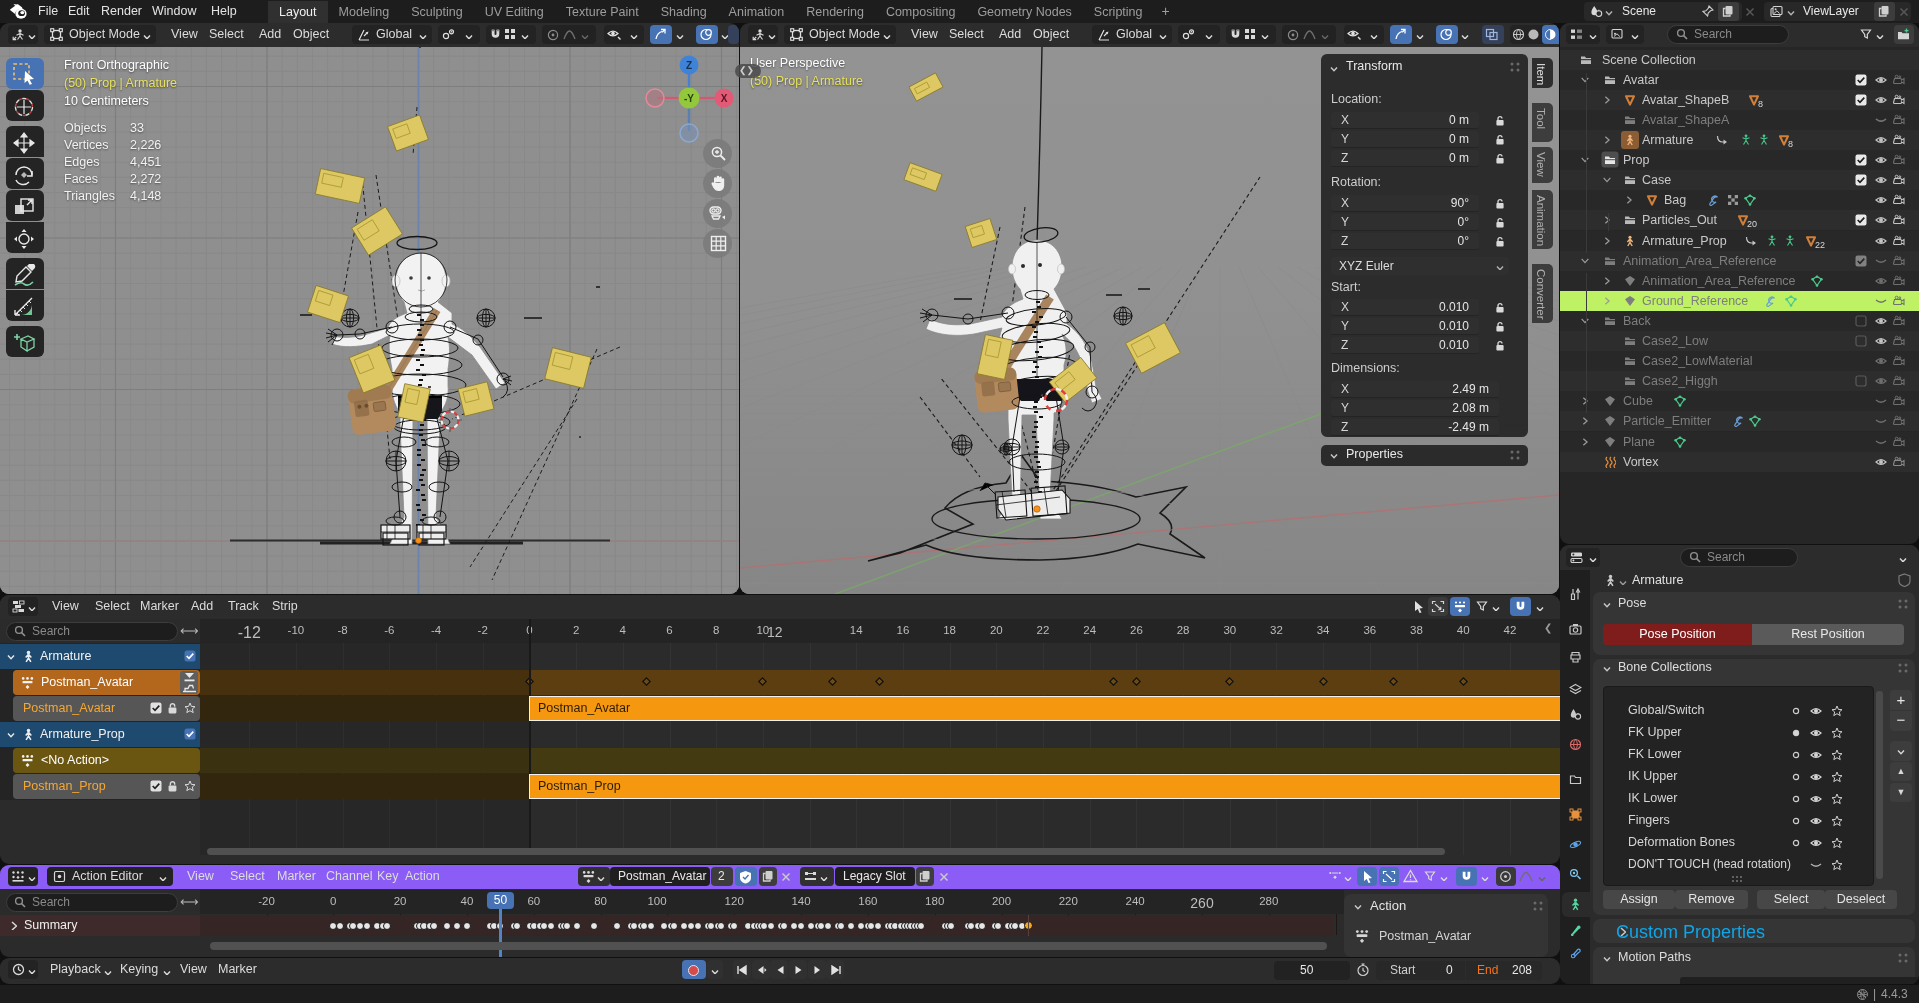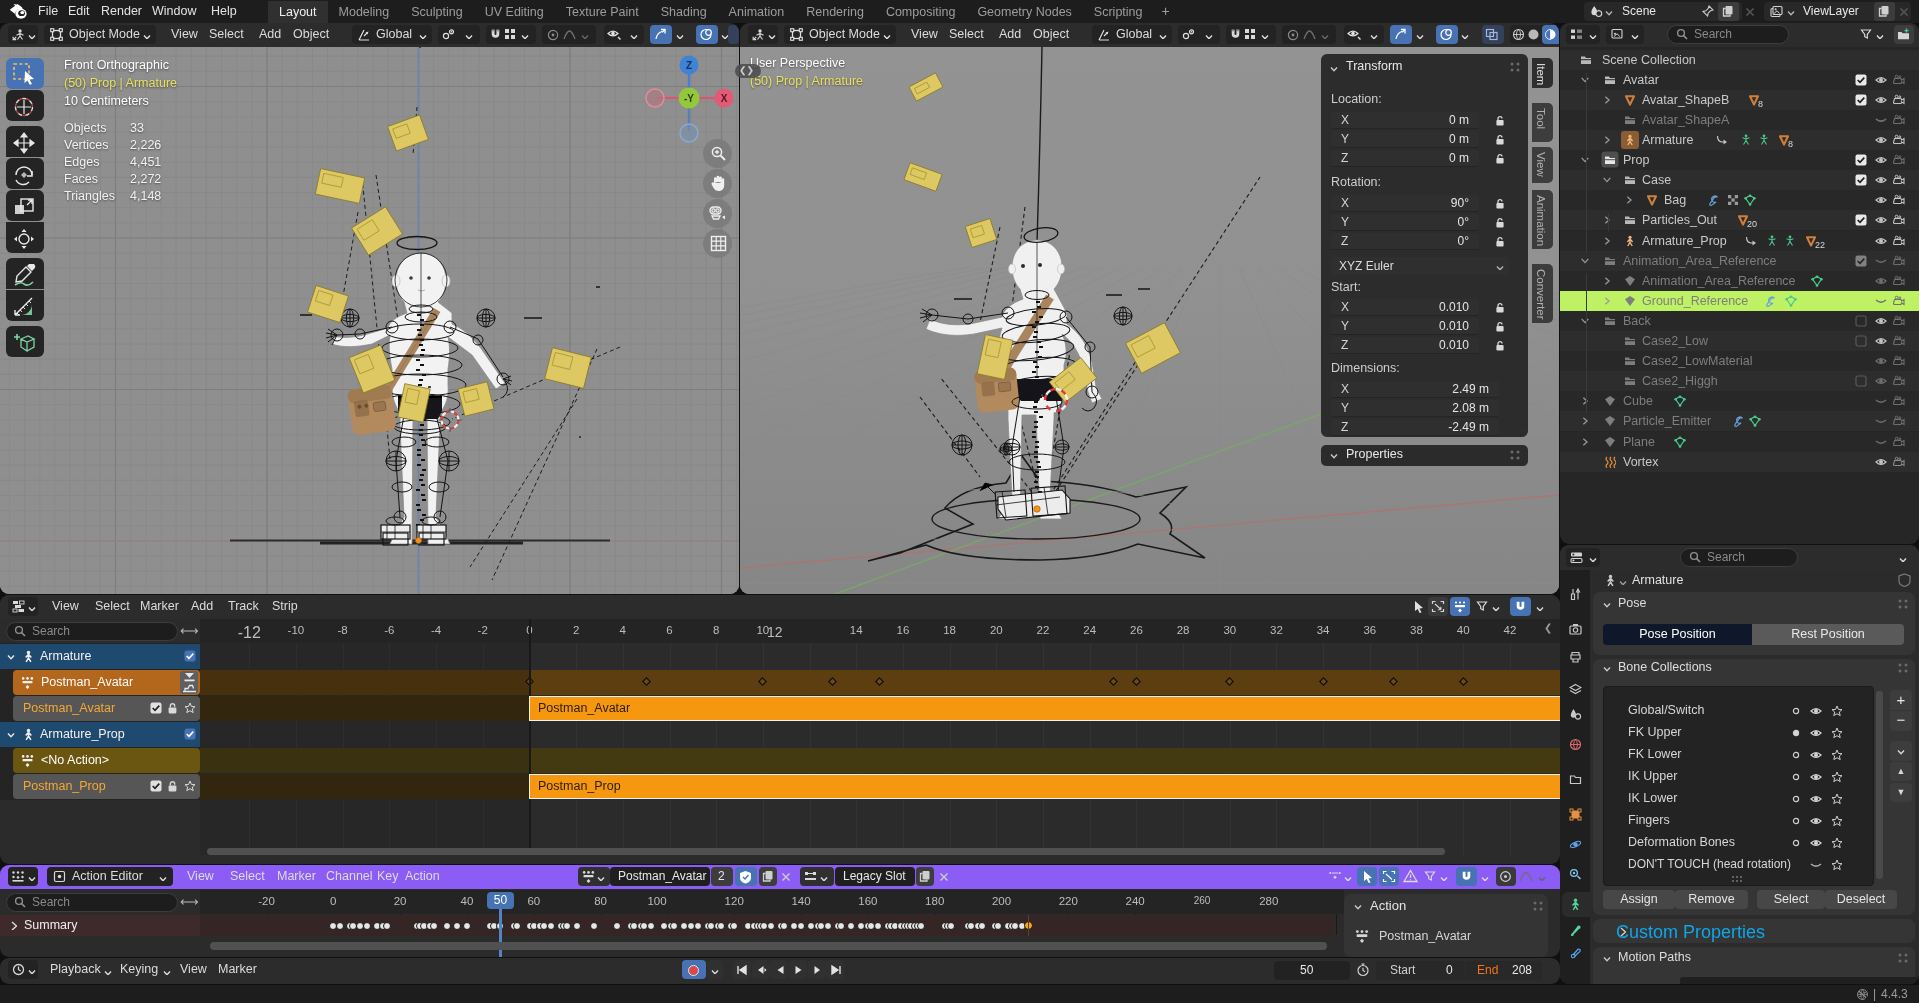--- a/index.html
+++ b/index.html
@@ -1422,21 +1422,21 @@
       <svg class="abs" style="left:338px;top:28px" width="13" height="14" viewBox="0 0 13 14">
         <path d="M6.5 1 L12 3 V8 C12 11 9.5 12.7 6.5 13.5 C3.5 12.7 1 11 1 8 V3 Z" fill="none" stroke="#7a7a7a" stroke-width="1.2"></path>
       </svg>
       <svg class="abs" style="left:42px;top:55px;color:#c9c9c9" width="10" height="9">
         <use href="#vtiny"></use>
       </svg>
       <span class="txt" style="left:58px;top:51px;color:#dedede;font-size:12.5px">Pose</span>
       <svg class="abs" style="left:337px;top:53px;color:#6a6a6a" width="12" height="12">
         <use href="#dots4"></use>
       </svg>
-      <div class="abs" style="left:43px;top:79px;width:149px;height:21px;background:#0f172a;border-radius:4px 0 0 4px;text-align:center;line-height:21px;color:#fff;font-size:12.5px">Pose Position</div>
+      <div class="abs" style="left:43px;top:79px;width:149px;height:21px;background:#7f1d1d;border-radius:4px 0 0 4px;text-align:center;line-height:21px;color:#fff;font-size:12.5px">Pose Position</div>
       <div class="abs" style="left:192px;top:79px;width:152px;height:21px;background:#5a5a5a;border-radius:0 4px 4px 0;text-align:center;line-height:21px;color:#e8e8e8;font-size:12.5px">Rest Position</div>
       <svg class="abs" style="left:42px;top:119px;color:#c9c9c9" width="10" height="9">
         <use href="#vtiny"></use>
       </svg>
       <span class="txt" style="left:58px;top:115px;color:#dedede;font-size:12.5px">Bone Collections</span>
       <svg class="abs" style="left:337px;top:117px;color:#6a6a6a" width="12" height="12">
         <use href="#dots4"></use>
       </svg>
       <div class="abs" style="left:43px;top:141px;width:271px;height:200px;background:#232323;border:1px solid #1a1a1a;border-radius:4px"></div>
       <span class="txt" style="left:68px;top:158px;color:#d6d6d6;font-size:12.5px">Global/Switch</span>
@@ -1910,21 +1910,21 @@
       <span class="txt" style="left:513.8px;top:30px;width:40px;text-align:center;color:#bdbdbd;font-size:11.5px">60</span>
       <span class="txt" style="left:580.6px;top:30px;width:40px;text-align:center;color:#bdbdbd;font-size:11.5px">80</span>
       <span class="txt" style="left:647.4px;top:30px;width:40px;text-align:left;color:#bdbdbd;font-size:11.5px">100</span>
       <span class="txt" style="left:714.2px;top:30px;width:40px;text-align:center;color:#bdbdbd;font-size:11.5px">120</span>
       <span class="txt" style="left:781.0px;top:30px;width:40px;text-align:center;color:#bdbdbd;font-size:11.5px">140</span>
       <span class="txt" style="left:847.9px;top:30px;width:40px;text-align:center;color:#bdbdbd;font-size:11.5px">160</span>
       <span class="txt" style="left:914.7px;top:30px;width:40px;text-align:center;color:#bdbdbd;font-size:11.5px">180</span>
       <span class="txt" style="left:981.5px;top:30px;width:40px;text-align:center;color:#bdbdbd;font-size:11.5px">200</span>
       <span class="txt" style="left:1048.3px;top:30px;width:40px;text-align:center;color:#bdbdbd;font-size:11.5px">220</span>
       <span class="txt" style="left:1115.1px;top:30px;width:40px;text-align:center;color:#bdbdbd;font-size:11.5px">240</span>
-      <span class="txt" style="left:1182.0px;top:30px;width:40px;text-align:center;color:#bdbdbd;font-size:10px">260</span>
+      <span class="txt" style="left:1182.0px;top:30px;width:40px;text-align:center;color:#bdbdbd;font-size:14px">260</span>
       <span class="txt" style="left:1248.8px;top:30px;width:40px;text-align:center;color:#bdbdbd;font-size:11.5px">280</span>
       <div class="abs" style="left:266.5px;top:49px;width:1px;height:21px;background:#1f1717"></div>
       <div class="abs" style="left:333.3px;top:49px;width:1px;height:21px;background:#1f1717"></div>
       <div class="abs" style="left:400.1px;top:49px;width:1px;height:21px;background:#1f1717"></div>
       <div class="abs" style="left:466.9px;top:49px;width:1px;height:21px;background:#1f1717"></div>
       <div class="abs" style="left:533.8px;top:49px;width:1px;height:21px;background:#1f1717"></div>
       <div class="abs" style="left:600.6px;top:49px;width:1px;height:21px;background:#1f1717"></div>
       <div class="abs" style="left:667.4px;top:49px;width:1px;height:21px;background:#1f1717"></div>
       <div class="abs" style="left:734.2px;top:49px;width:1px;height:21px;background:#1f1717"></div>
       <div class="abs" style="left:801.0px;top:49px;width:1px;height:21px;background:#1f1717"></div>

